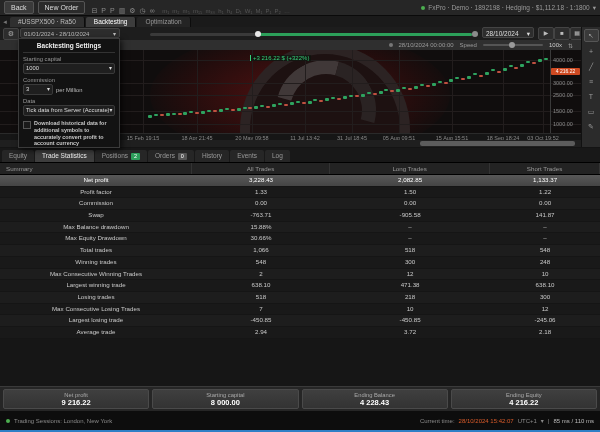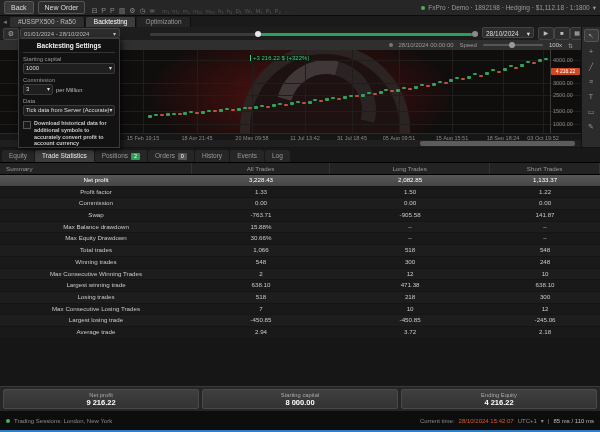--- a/index.html
+++ b/index.html
@@ -446,20 +446,24 @@
   <div id="cards" class="abs">
       <div class="card">
         <span class="lbl">Net profit</span>
         <span class="val">9 216.22</span>
       </div>
       <div class="card">
         <span class="lbl">Starting capital</span>
         <span class="val">8 000.00</span>
       </div>
       <div class="card">
+        <span class="lbl">Ending Balance</span>
+        <span class="val">4 228.43</span>
+      </div>
+      <div class="card">
         <span class="lbl">Ending Equity</span>
         <span class="val">4 216.22</span>
       </div>
     </div>
 
   <div id="statusbar" class="abs">
     <span class="dot" id="sess-dot" style="background: rgb(76, 175, 80);"></span>
     <span>Trading Sessions: London, New York</span>
     <span id="status-right">
       <span>Current time:</span>

